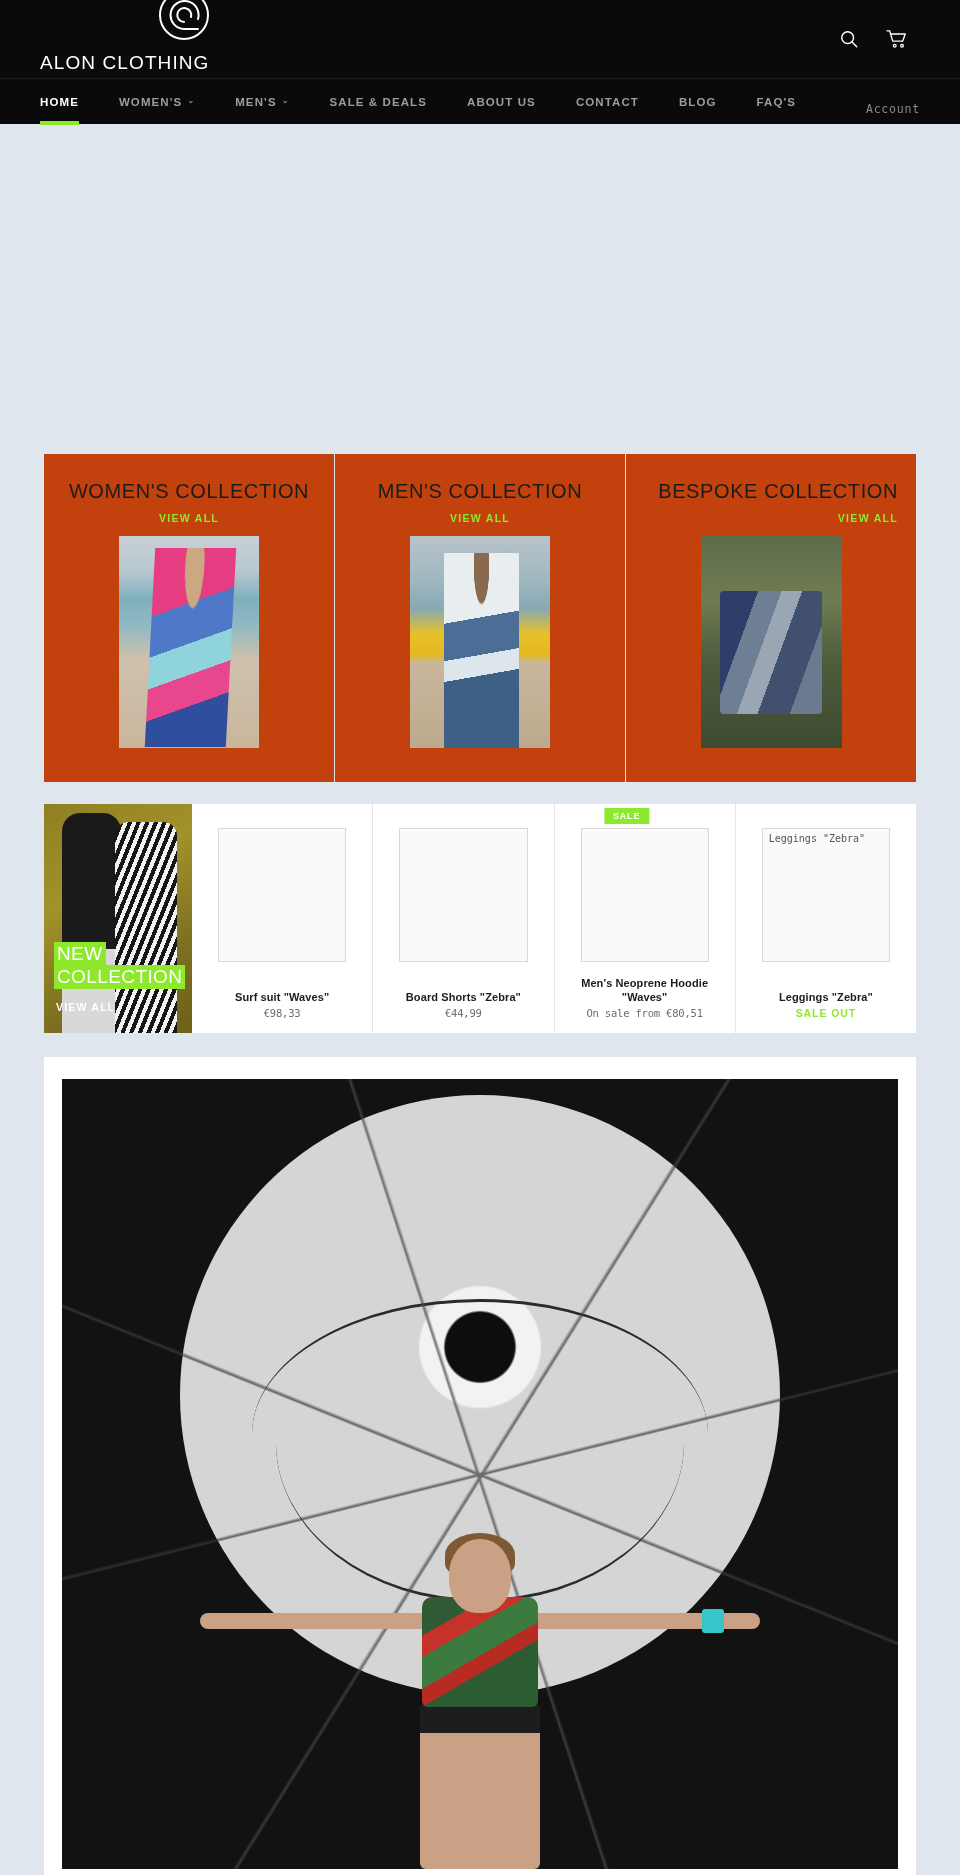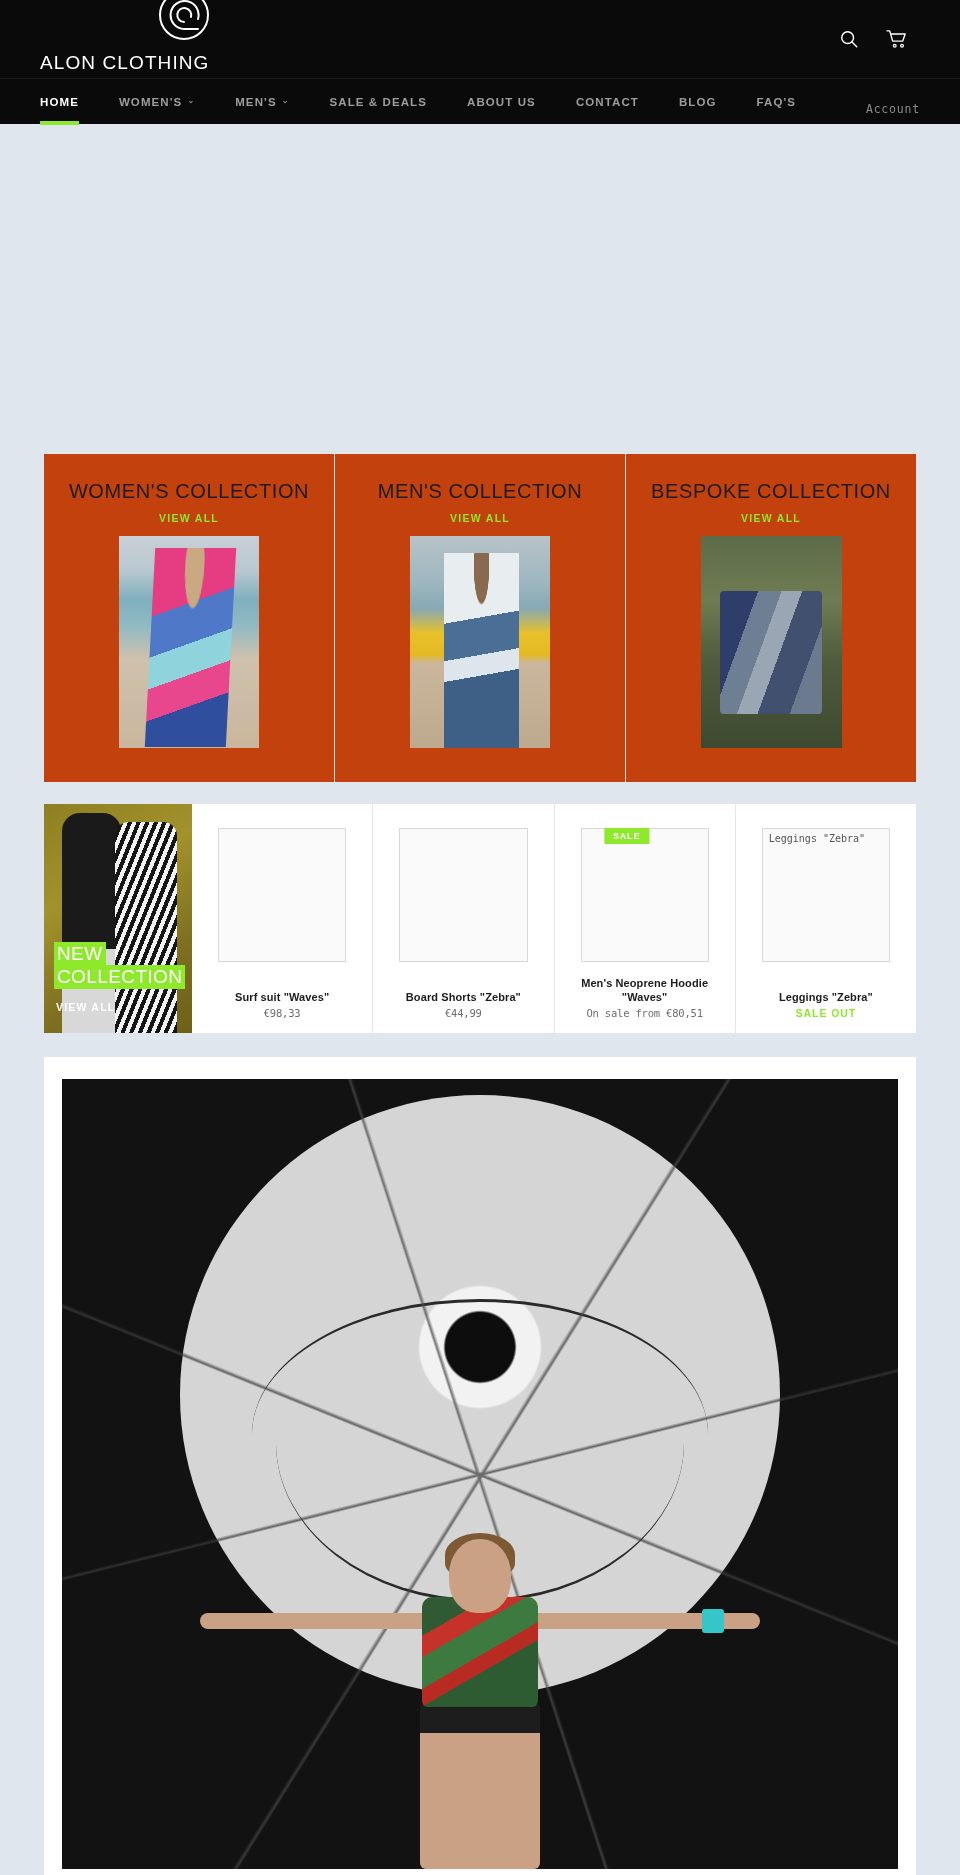--- a/index.html
+++ b/index.html
@@ -138,21 +138,21 @@
     width: 872px;
   }
 
   .collection-card {
     flex: 1;
     padding: 26px 18px 34px;
     text-align: center;
     border-right: 1px solid #e3e3e3;
     cursor: pointer;
   }
-  .collection-card:last-child { border-right: none; }
+  .collection-card:last-child { border-right: none; text-align: right; }
 
   .collection-title {
     font-size: 20px;
     font-weight: 400;
     color: #1c1c1c;
     letter-spacing: .6px;
     line-height: 1.18;
     text-transform: uppercase;
   }
 
@@ -303,21 +303,20 @@
     top: 8px; left: 50%;
     transform: translateX(-50%);
     background: #8ee82b;
     color: #ffffff;
     font-size: 9px;
     font-weight: 700;
     letter-spacing: .8px;
     padding: 3px 9px;
     text-transform: uppercase;
     z-index: 3;
-    margin-top: 20px;
   }
   .product-card.has-sale .sale-badge { top: 4px; left: 40%; }
 
   .product-image {
     height: 134px;
     margin: 10px 16px 0;
     background: #fafafa;
     border: 1px solid #d8d8d8;
     display: flex;
     align-items: flex-start;

